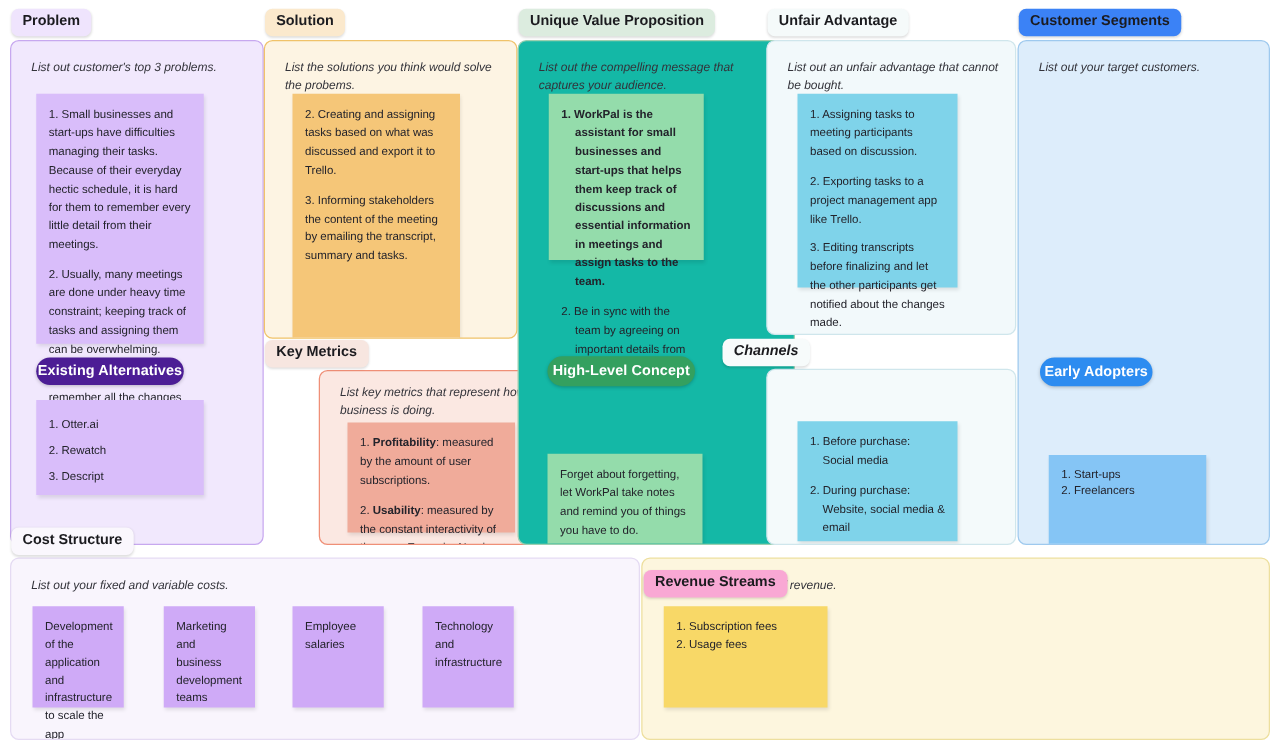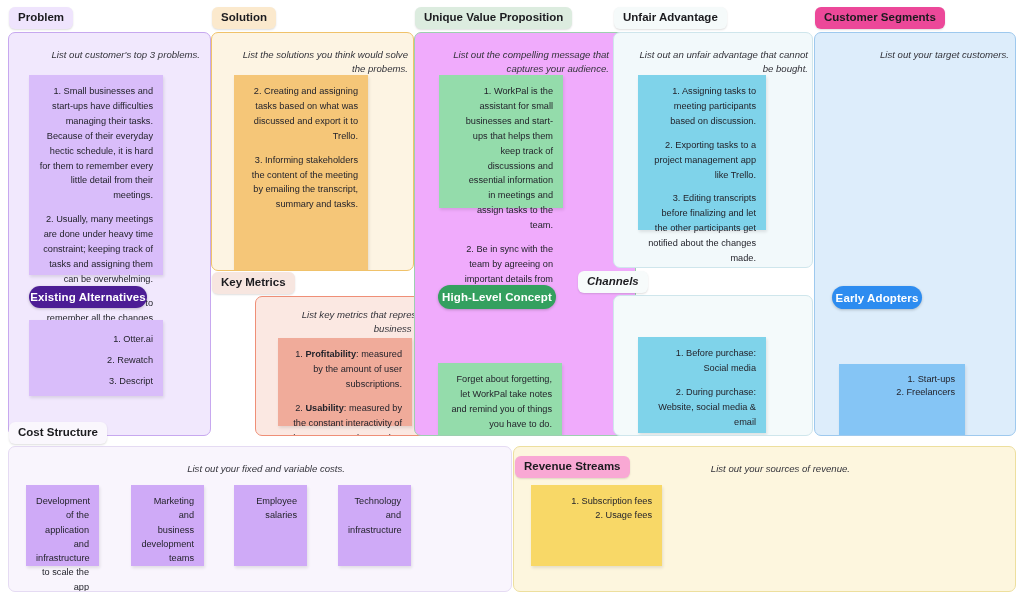--- a/index.html
+++ b/index.html
@@ -2,21 +2,21 @@
 <html><head>
 <meta charset="utf-8">
 <style>
   * { box-sizing: border-box; margin: 0; padding: 0; }
   html, body {
     width: 1024px; height: 602px;
     background: #ffffff;
     font-family: "Liberation Sans", sans-serif;
     overflow: hidden;
   }
-  .canvas { position: relative; width: 1024px; height: 602px; text-align: right; }
+  .canvas { position: relative; width: 1024px; height: 602px; }
 
   
   .tab {
     position: absolute;
     padding: 4px 9px 5px 9px;
     border-radius: 6px;
     font-size: 11.5px;
     font-weight: 700;
     color: #1b1b1f;
     white-space: nowrap;
@@ -119,25 +119,25 @@
       </p>
       <p class="tight">
         <span>2.</span>
         <b>Usability</b><span>: measured by the constant interactivity of the user. Example: Number of transcripts generated.</span>
       </p>
     </div>
   </div>
 
   <div class="tab" style="left:415px; top:7px; background:#dcecdf;">Unique Value Proposition</div>
 
-  <div class="panel" style="left:414px; top:32px; width:222px; height:404px; background:#f0abfc; border-color:#9ccfb0;">
+  <div class="panel" style="left:414px; top:32px; width:222px; height:404px; background:#14b8a6; border-color:#9ccfb0;">
     <div class="hint" style="left:16px; top:15px; width:178px;">List out the compelling message that captures your audience.</div>
 
     <div class="note" style="left:24px; top:42px; width:124px; height:133px; background:#94dcab;">
-      <p style="padding-left:11px; text-indent:-11px;">1. WorkPal is the assistant for small businesses and start-ups that helps them keep track of discussions and essential information in meetings and assign tasks to the team.</p>
+      <p style="padding-left:11px; text-indent:-11px;font-weight:bold;">1. WorkPal is the assistant for small businesses and start-ups that helps them keep track of discussions and essential information in meetings and assign tasks to the team.</p>
       <p class="tight" style="padding-left:11px; text-indent:-11px;">2. Be in sync with the team by agreeing on important details from the meeting.</p>
     </div>
 
     <div class="pill" style="left:23px; top:252px; width:118px; height:24px; background:#34a05f;">High-Level Concept</div>
 
     <div class="note" style="left:23px; top:330px; width:124px; height:72px; background:#94dcab;">
       <p class="tight">Forget about forgetting, let WorkPal take notes and remind you of things you have to do.</p>
     </div>
   </div>
 
@@ -163,21 +163,21 @@
         <span class="ind">Social media</span>
       </p>
       <p>
         <span>2. During purchase:</span>
         <span class="ind">Website, social media &amp; email</span>
       </p>
 
     </div>
   </div>
 
-  <div class="tab" style="left:815px; top:7px; background:#ec4899;">Customer Segments</div>
+  <div class="tab" style="left:815px; top:7px; background:#3b82f6;">Customer Segments</div>
 
   <div class="panel" style="left:814px; top:32px; width:202px; height:404px; background:#ddedfb; border-color:#9ec9ee;">
     <div class="hint" style="left:16px; top:15px; width:178px;">List out your target customers.</div>
 
 
     <div class="pill" style="left:17px; top:253px; width:90px; height:23px; background:#2d8cf0;">Early Adopters</div>
 
     <div class="note" style="left:24px; top:331px; width:126px; height:72px; background:#85c5f5; line-height:1.45;">
       <p class="tight">1. Start-ups</p>
       <p class="tight">2. Freelancers</p>

